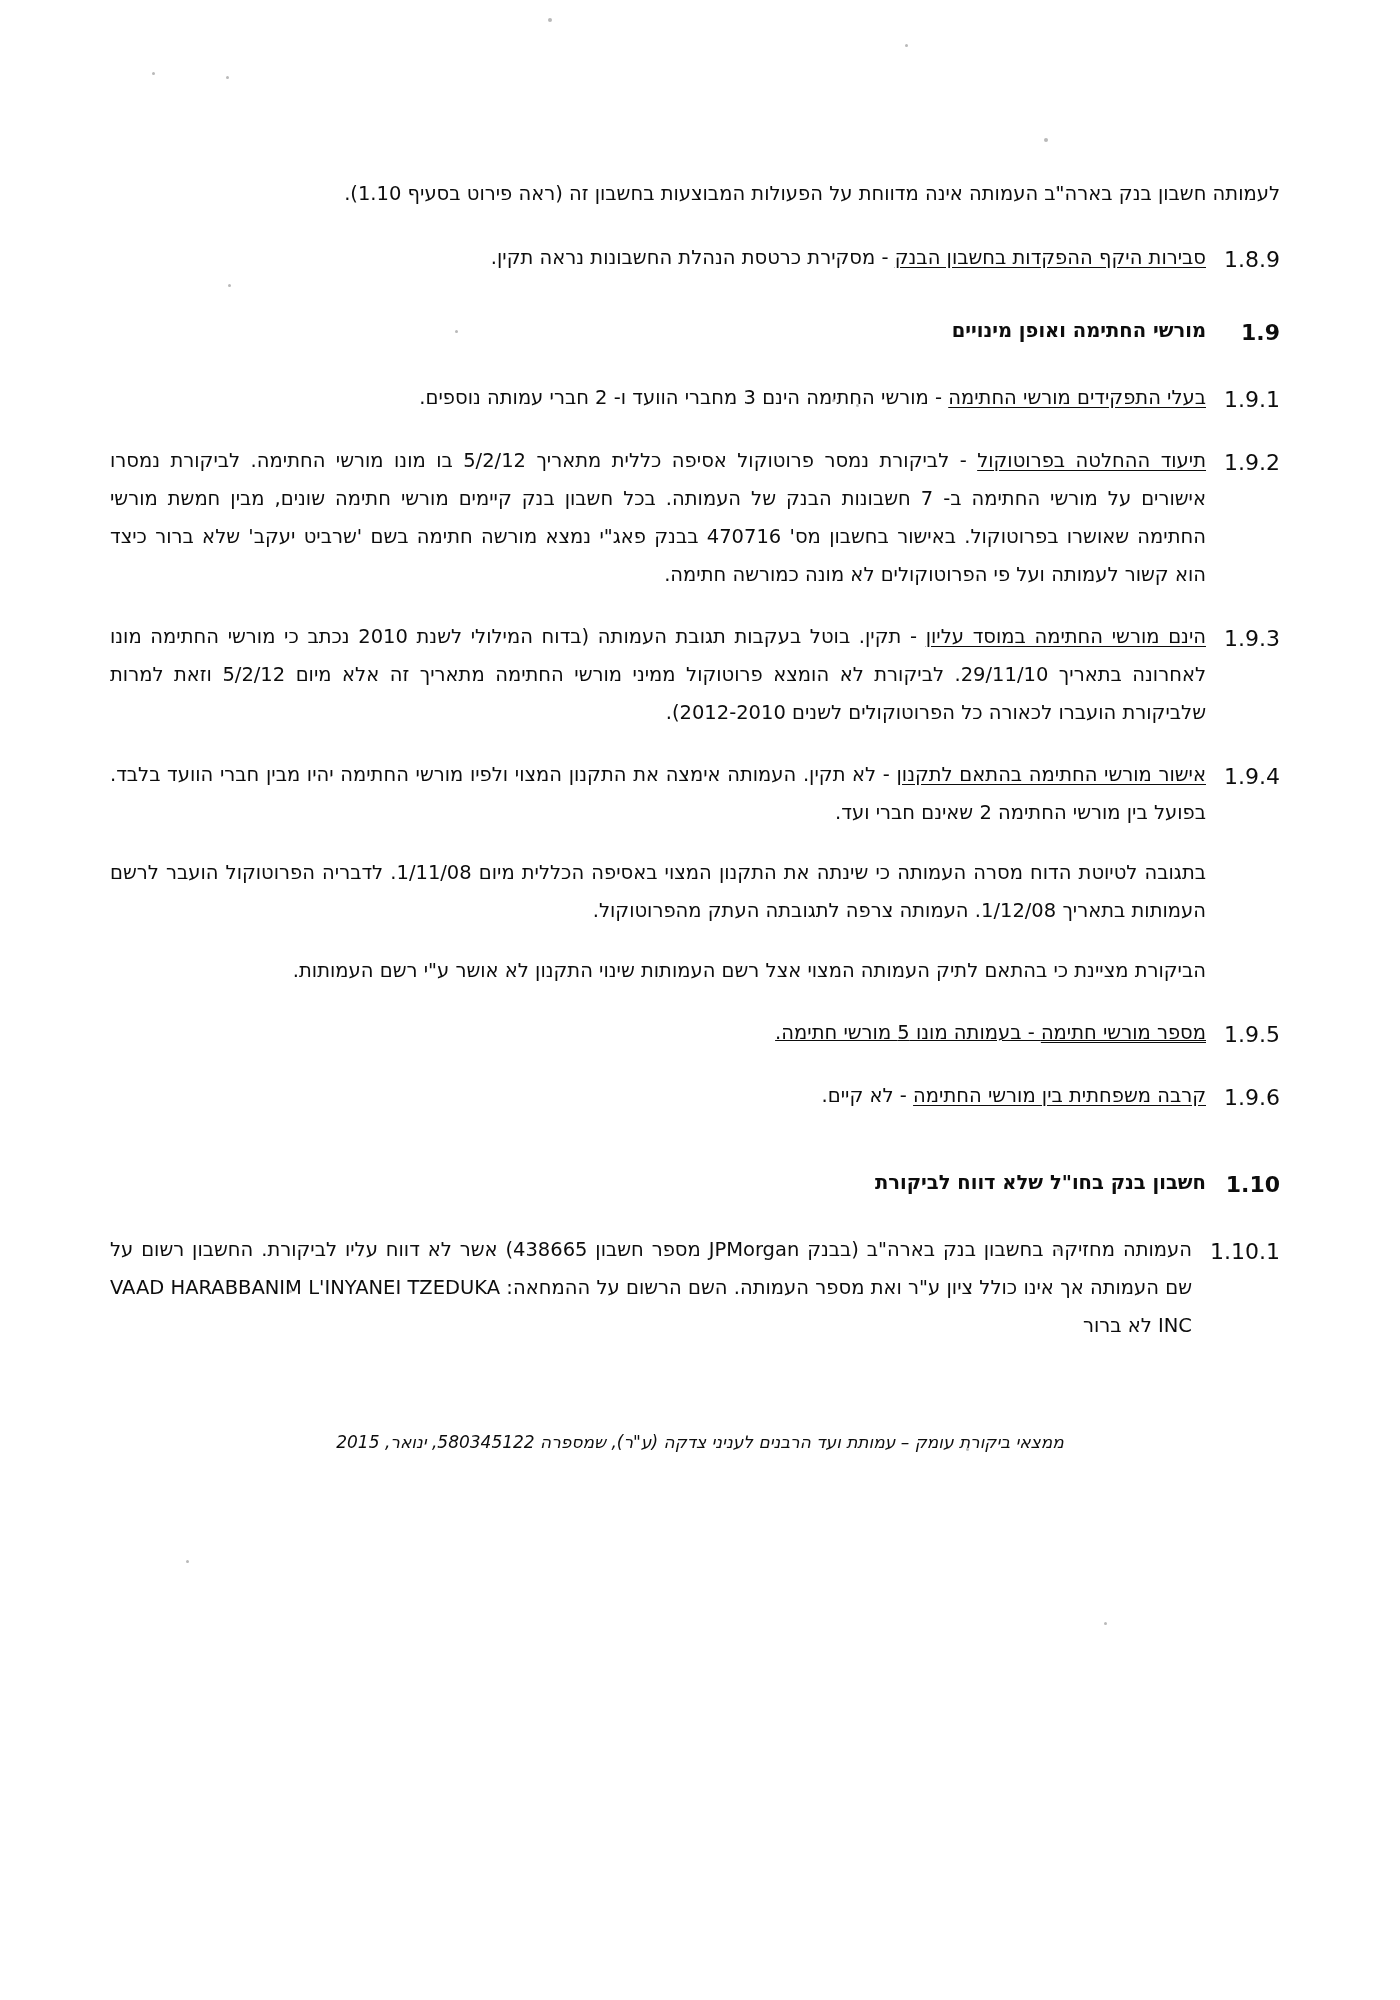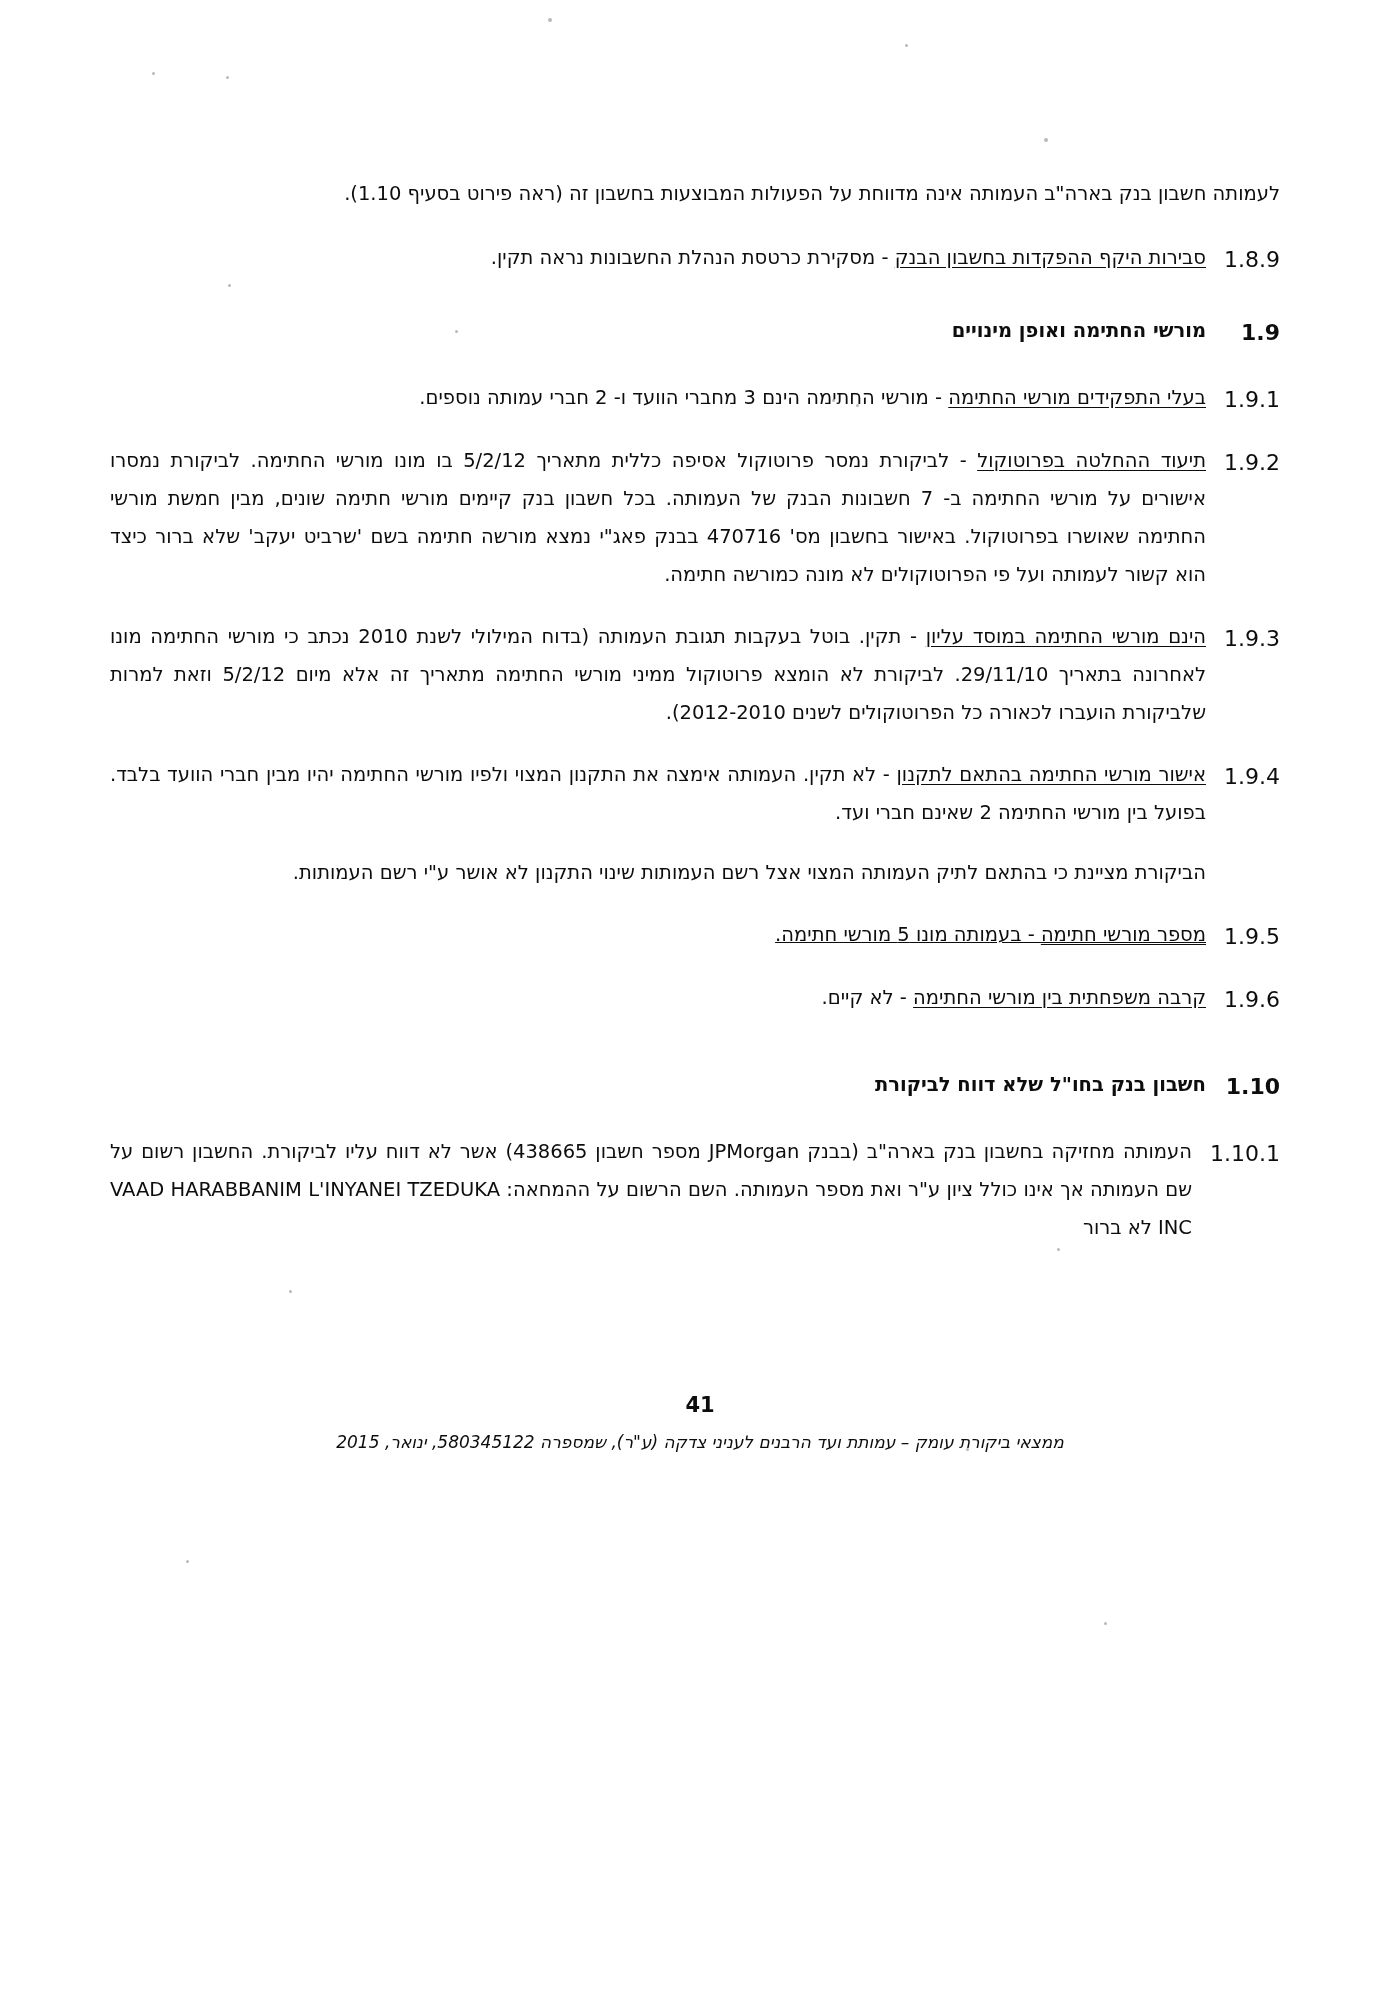--- a/index.html
+++ b/index.html
@@ -173,20 +173,21 @@
 
     <div class="block" style="margin-top:24px;">
       <div class="num">1.9.3</div>
       <div class="body"><span class="lead-in">הינם מורשי החתימה במוסד עליון</span><span>  - תקין. בוטל בעקבות תגובת העמותה (בדוח המילולי לשנת 2010 נכתב כי מורשי החתימה מונו לאחרונה בתאריך 29/11/10. לביקורת לא הומצא פרוטוקול ממיני מורשי החתימה מתאריך זה אלא מיום 5/2/12 וזאת למרות שלביקורת הועברו לכאורה כל הפרוטוקולים לשנים 2012-2010).</span></div>
     </div>
 
     <div class="block" style="margin-top:24px;">
       <div class="num">1.9.4</div>
       <div class="body">
         <span class="lead-in">אישור מורשי החתימה בהתאם לתקנון</span><span> - לא תקין. העמותה אימצה את התקנון המצוי ולפיו מורשי החתימה יהיו מבין חברי הוועד בלבד. בפועל בין מורשי החתימה 2 שאינם חברי ועד.</span>
+        <div class="sub-para" style="margin-top:22px;">בתגובה לטיוטת הדוח מסרה העמותה כי שינתה את התקנון המצוי באסיפה הכללית מיום 1/11/08. לדבריה הפרוטוקול הועבר לרשם העמותות בתאריך 1/12/08. העמותה צרפה לתגובתה העתק מהפרוטוקול.</div>
         <div class="sub-para" style="margin-top:22px;">הביקורת מציינת כי בהתאם לתיק העמותה המצוי אצל רשם העמותות שינוי התקנון לא אושר ע"י רשם העמותות.</div>
       </div>
     </div>
 
     <div class="block" style="margin-top:24px;">
       <div class="num">1.9.5</div>
       <div class="body" style="text-align:right;text-decoration:underline;"><span class="lead-in">מספר מורשי חתימה</span><span> - בעמותה מונו 5 מורשי חתימה.</span></div>
     </div>
 
     <div class="block">
@@ -201,16 +202,15 @@
       <div class="body" style="text-align:right;">חשבון בנק בחו"ל שלא דווח לביקורת</div>
     </div>
 
     <div class="block">
       <div class="num" style="min-width:78px;">1.10.1</div>
       <div class="body">העמותה מחזיקה בחשבון בנק בארה"ב  (בבנק JPMorgan מספר חשבון 438665) אשר לא דווח עליו לביקורת. החשבון רשום על שם העמותה אך אינו כולל ציון ע"ר ואת מספר העמותה. השם הרשום על ההמחאה: VAAD HARABBANIM L'INYANEI TZEDUKA INC לא ברור</div>
     </div>
 
   </div>
 
-  <div class="page-number">41</div>
   <div class="footer-note">ממצאי ביקורת עומק – עמותת ועד הרבנים לעניני צדקה (ע"ר), שמספרה 580345122, ינואר, 2015</div>
 
 </div>
 
 </body></html>

